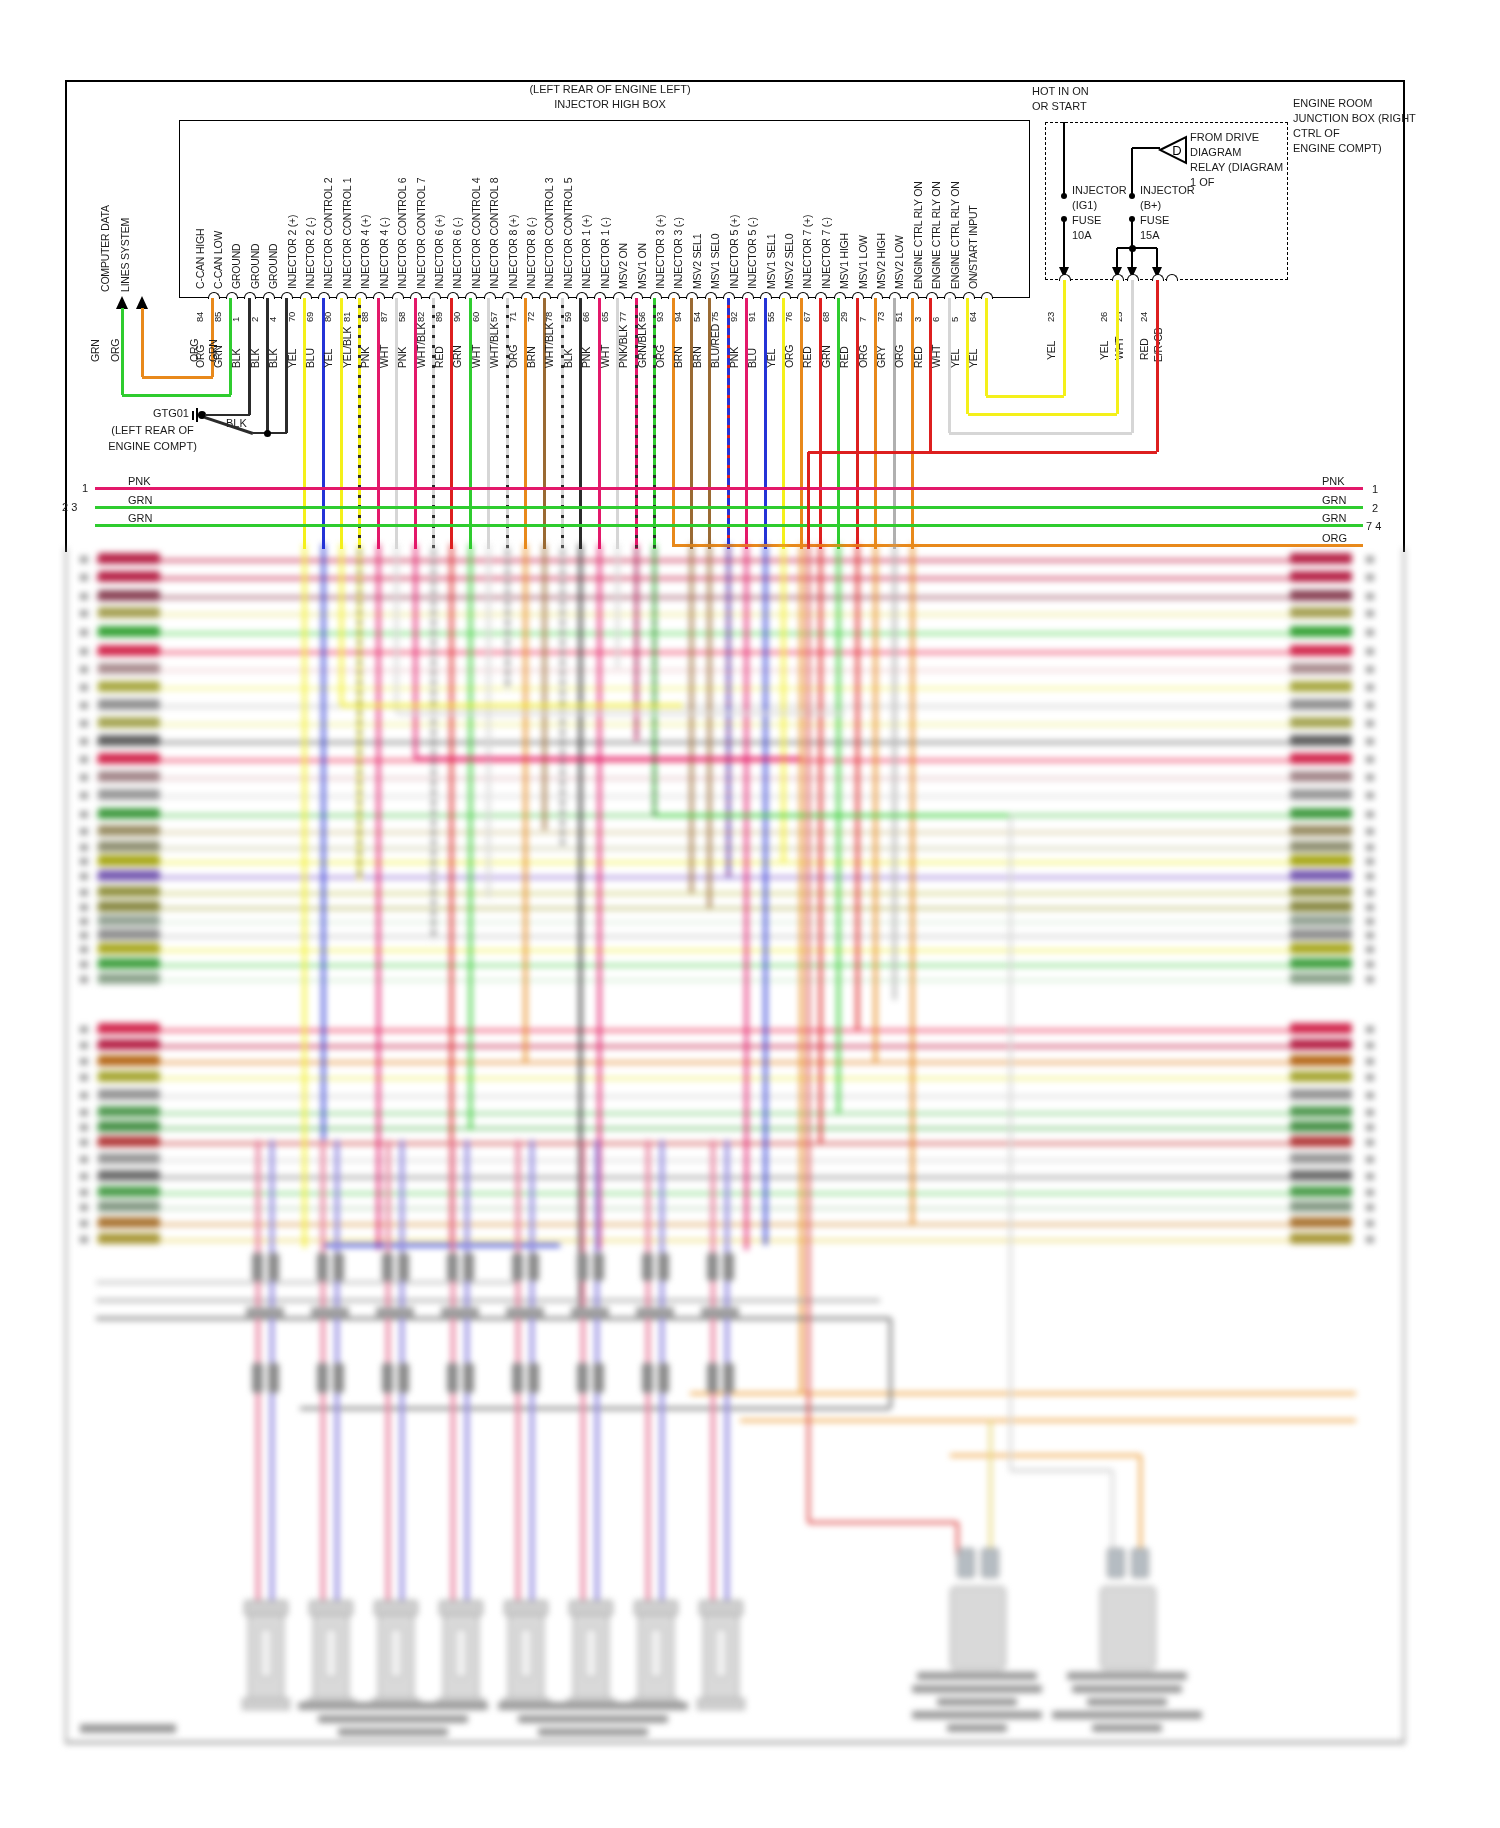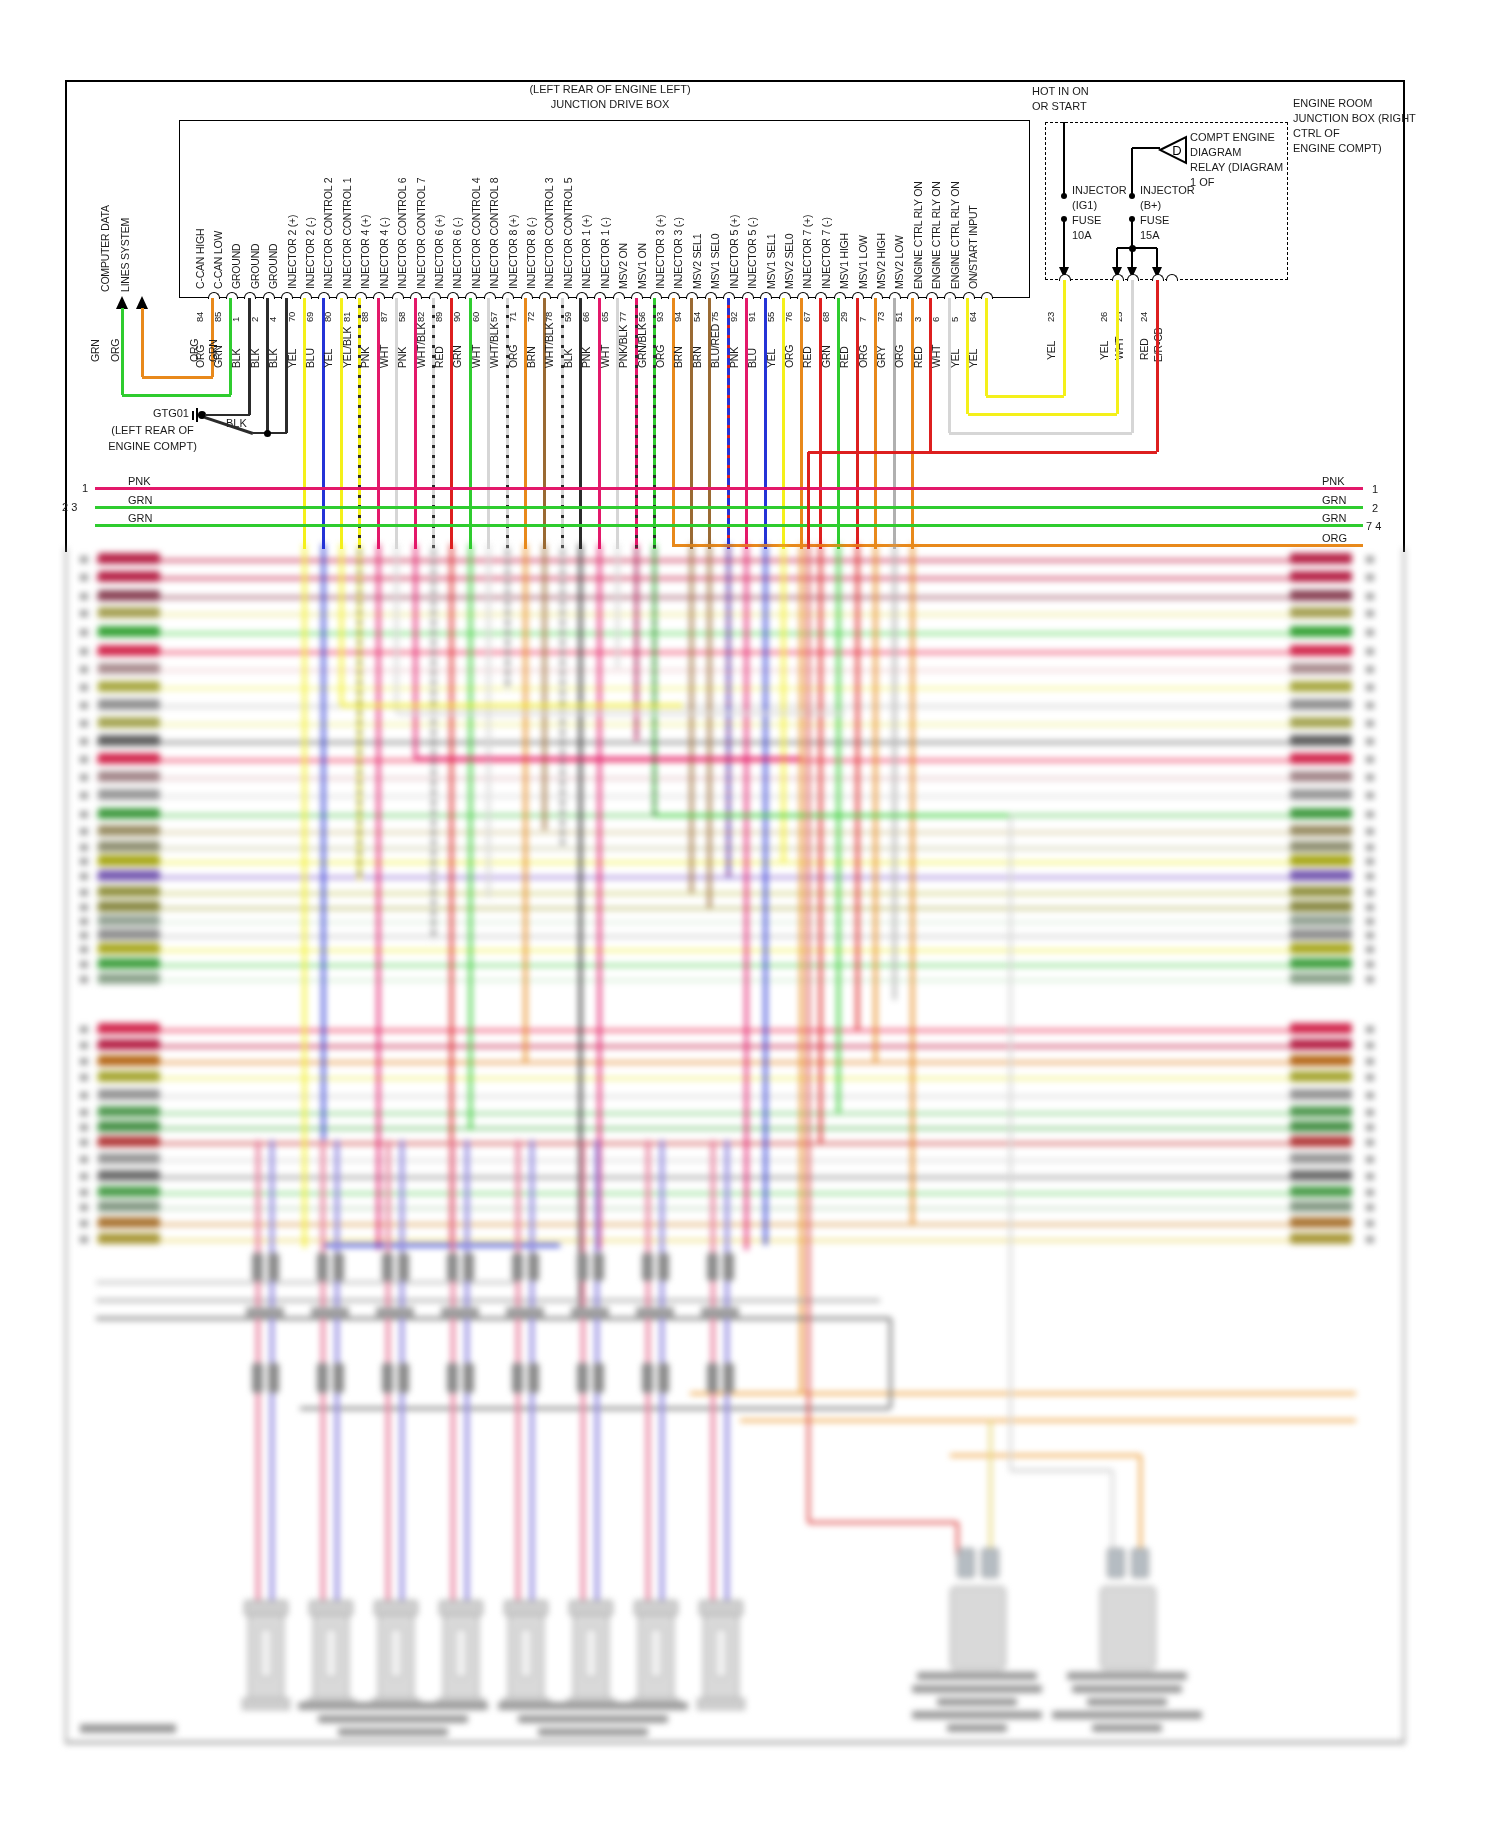--- a/index.html
+++ b/index.html
@@ -25,21 +25,21 @@
 <body>
 
 <div id="canvas">
 
   <div class="abs" style="left:65px;top:80px;width:1340px;height:2px;background:#000;"></div>
   <div class="abs" style="left:65px;top:80px;width:2px;height:472px;background:#000;"></div>
   <div class="abs" style="left:1403px;top:80px;width:2px;height:472px;background:#000;"></div>
 
   <div class="box" style="left:179px;top:120px;width:849px;height:176px;"></div>
   <div class="t11" style="left:380px;top:82px;width:460px;text-align:center;">(LEFT REAR OF ENGINE LEFT)</div>
-  <div class="t11" style="left:380px;top:97px;width:460px;text-align:center;">JUNCTION DRIVE BOX</div>
+  <div class="t11" style="left:380px;top:97px;width:460px;text-align:center;">INJECTOR HIGH BOX</div>
 
   <div class="t11" style="left:1032px;top:84px;">HOT IN ON</div>
   <div class="t11" style="left:1032px;top:99px;">OR START</div>
   <div class="dashbox" style="left:1045px;top:122px;width:241px;height:156px;"></div>
 
   <svg class="abs" style="left:1158px;top:134px;" width="32" height="32">
     <polygon points="2,16 28,3 28,29" fill="#fff" stroke="#000" stroke-width="2"></polygon>
     <text x="19" y="21" font-size="13" text-anchor="middle" font-family="Liberation Sans, sans-serif">D</text>
   </svg>
 
@@ -299,21 +299,21 @@
     <div class="t11" style="left: 1366px; top: 519px;">7 4</div>
     <div class="t11" style="left: 1322px; top: 531px;">ORG</div>
     <div class="t11" style="left: 1072px; top: 183px;">INJECTOR</div>
     <div class="t11" style="left: 1072px; top: 198px;">(IG1)</div>
     <div class="t11" style="left: 1072px; top: 213px;">FUSE</div>
     <div class="t11" style="left: 1072px; top: 228px;">10A</div>
     <div class="t11" style="left: 1140px; top: 183px;">INJECTOR</div>
     <div class="t11" style="left: 1140px; top: 198px;">(B+)</div>
     <div class="t11" style="left: 1140px; top: 213px;">FUSE</div>
     <div class="t11" style="left: 1140px; top: 228px;">15A</div>
-    <div class="t11" style="left: 1190px; top: 130px;">COMPT ENGINE</div>
+    <div class="t11" style="left: 1190px; top: 130px;">FROM DRIVE</div>
     <div class="t11" style="left: 1190px; top: 145px;">DIAGRAM</div>
     <div class="t11" style="left: 1190px; top: 160px;">RELAY (DIAGRAM</div>
     <div class="t11" style="left: 1190px; top: 175px;">1 OF</div>
     <div class="t11" style="left: 1293px; top: 96px;">ENGINE ROOM</div>
     <div class="t11" style="left: 1293px; top: 111px;">JUNCTION BOX (RIGHT</div>
     <div class="t11" style="left: 1293px; top: 126px;">CTRL OF</div>
     <div class="t11" style="left: 1293px; top: 141px;">ENGINE COMPT)</div>
     <div class="abs" style="left: 1063px; top: 122px; width: 2px; height: 74px; background: rgb(0, 0, 0);"></div>
     <div class="abs" style="left: 1063px; top: 219px; width: 2px; height: 48px; background: rgb(0, 0, 0);"></div>
     <div class="dot" style="left: 1061px; top: 193px; width: 6px; height: 6px;"></div>

